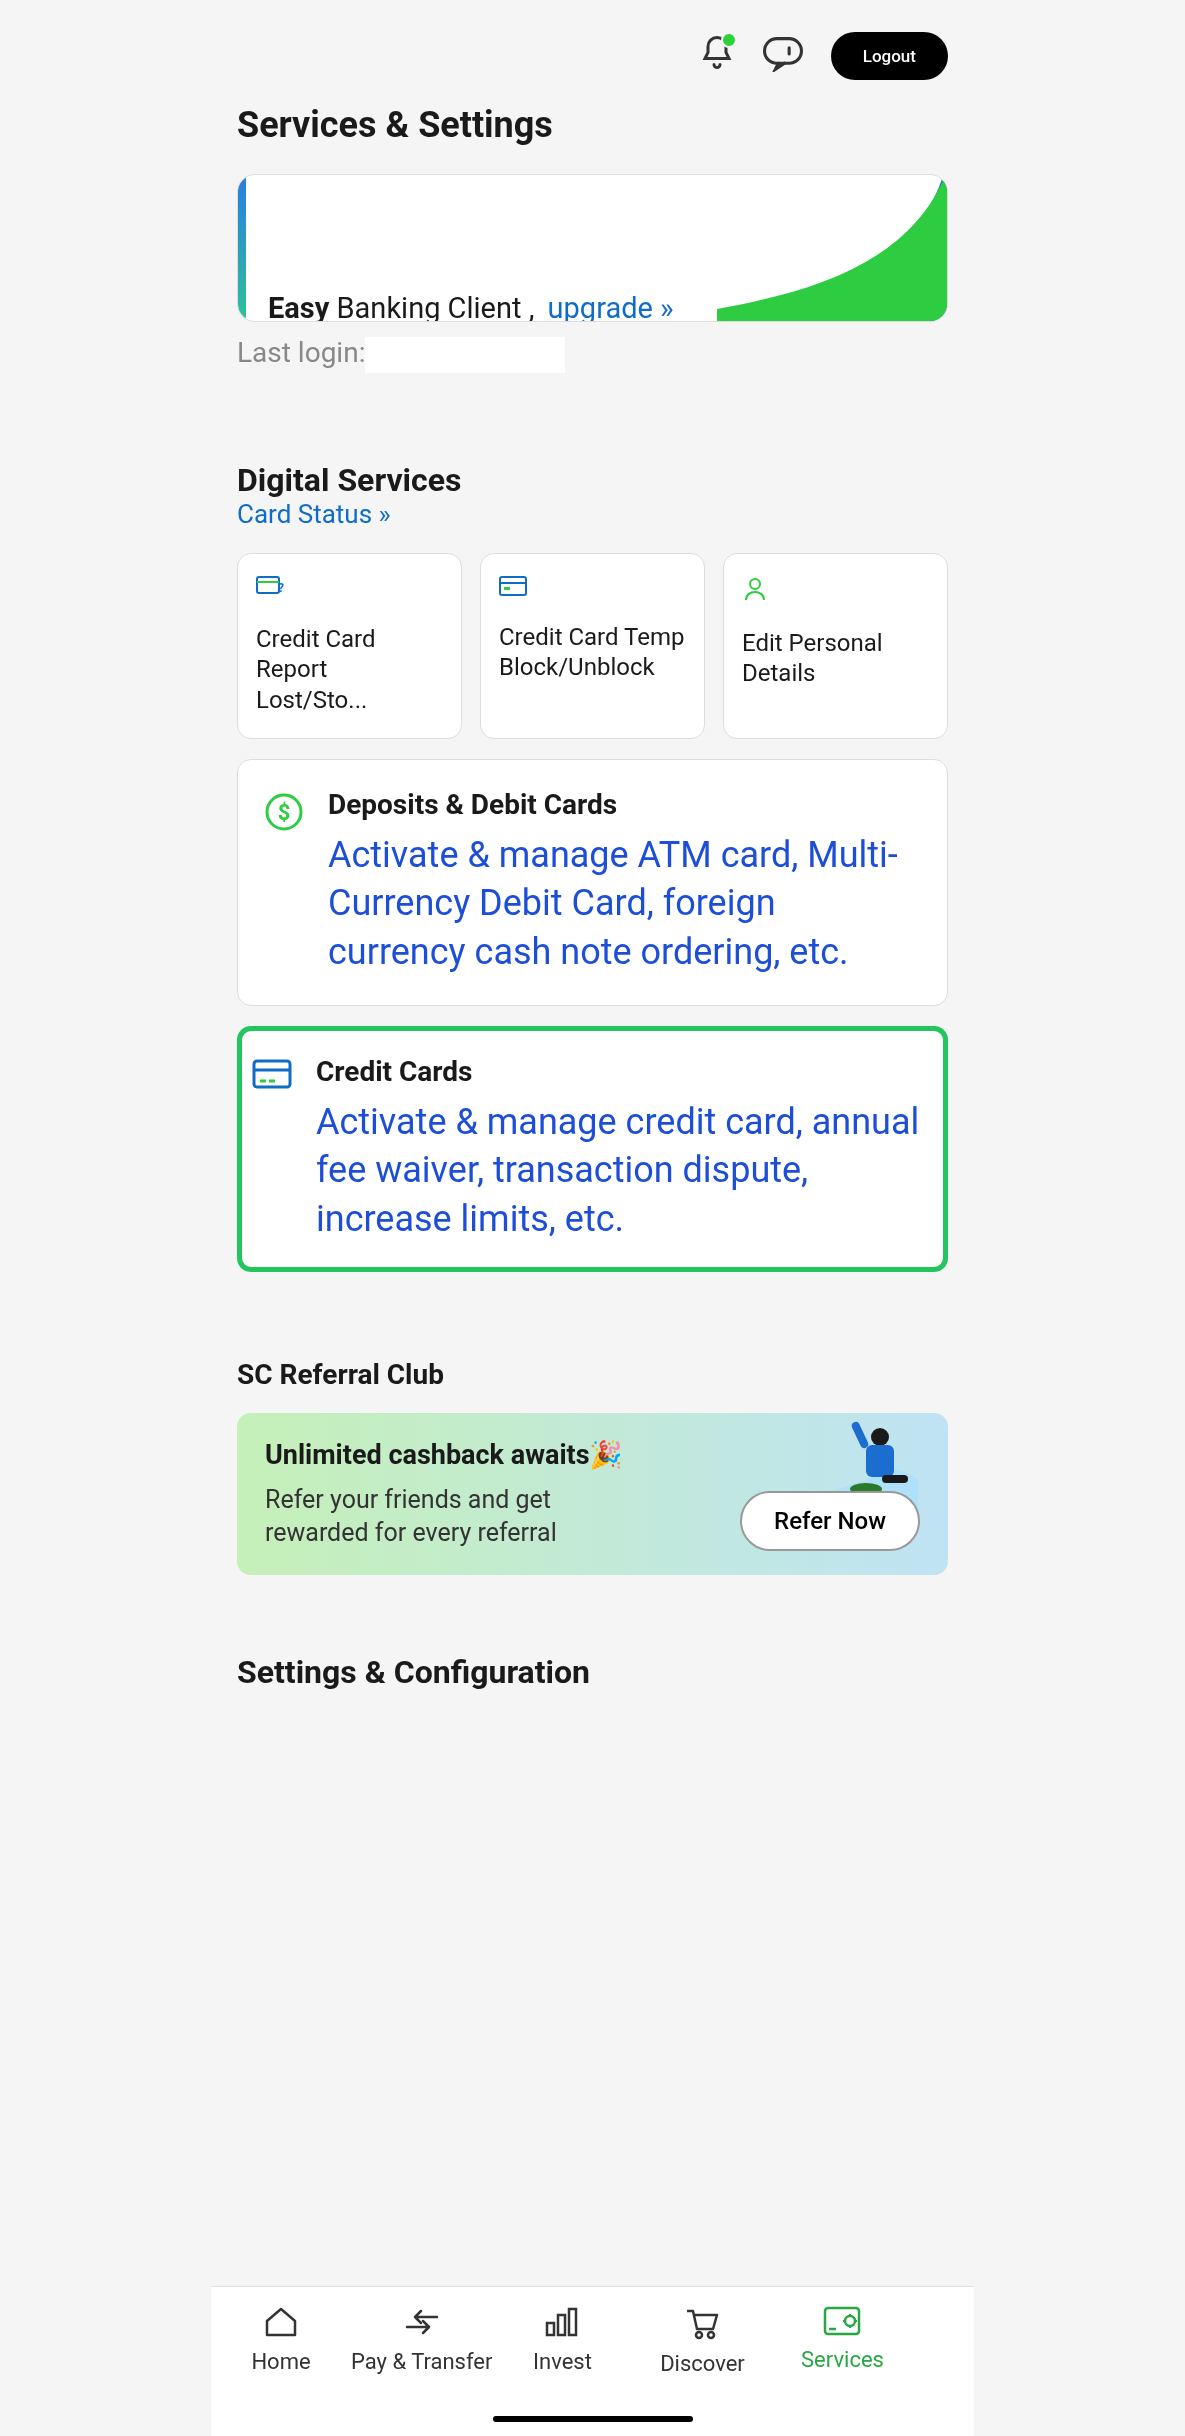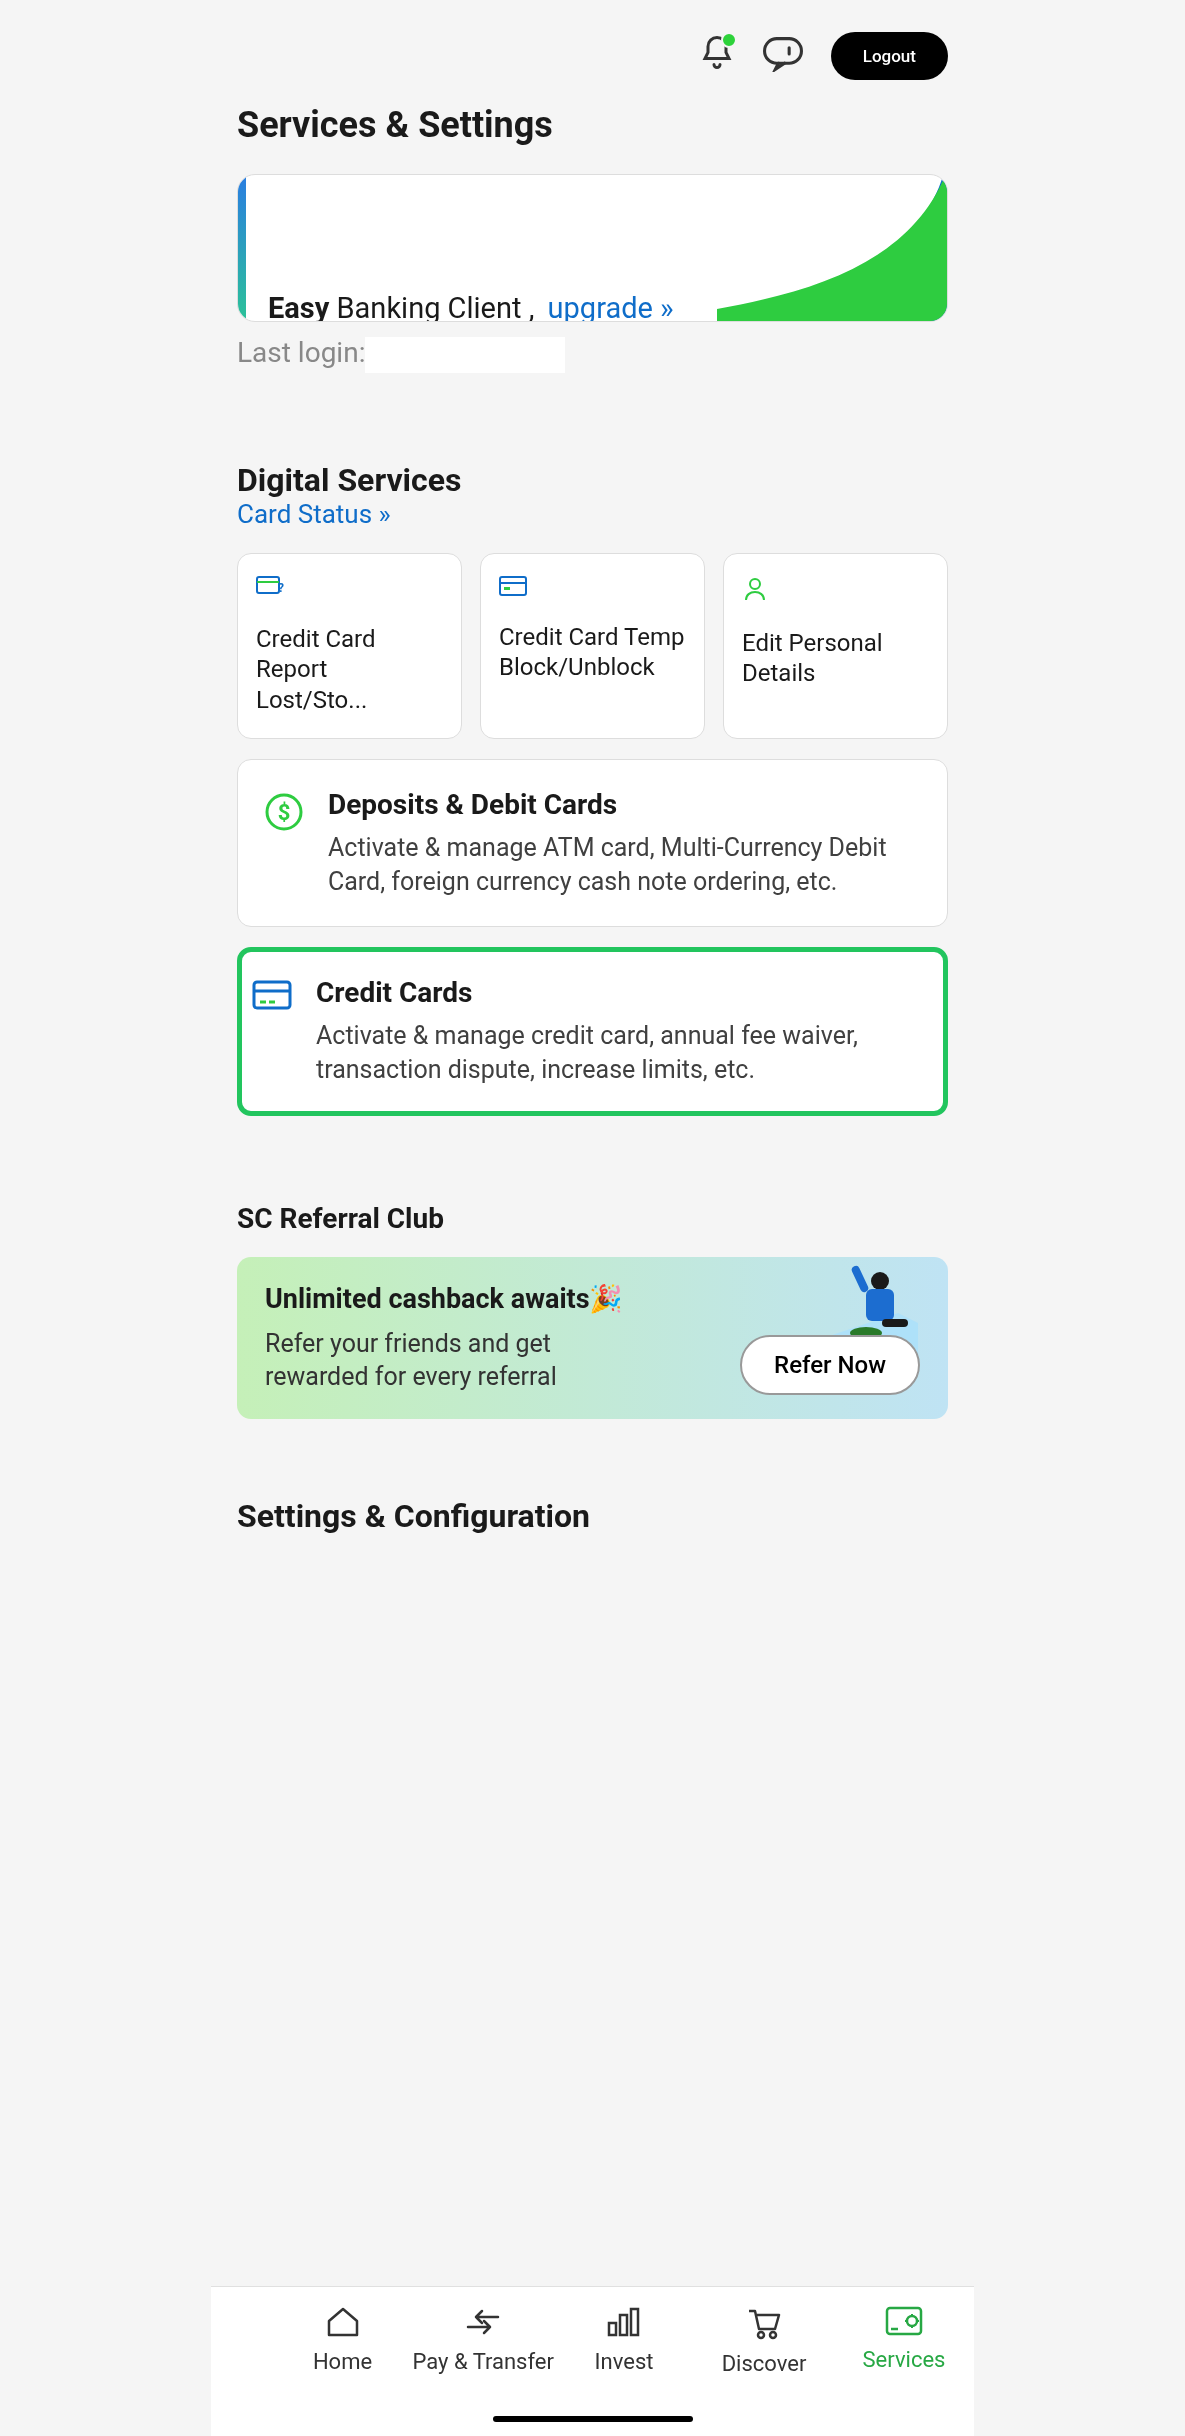--- a/index.html
+++ b/index.html
@@ -23,29 +23,29 @@
 .section-title { font-size: 32px; font-weight: 700; color: #1a1a1a; }
 .section-link { color: #0f6dc9; font-size: 26px; cursor: pointer; }
 .tiles-row { display: flex; gap: 18px; margin-bottom: 20px; }
 .tile { flex: 1; background: #fff; border: 1px solid #ddd; border-radius: 14px; padding: 22px 18px; cursor: pointer; min-height: 150px; }
 .tile-icon { margin-bottom: 22px; }
 .tile-label { font-size: 24px; line-height: 1.28; color: #1a1a1a; }
 .big-card { background: #fff; border: 1px solid #ddd; border-radius: 14px; padding: 28px 26px; display: flex; gap: 24px; margin-top: 20px; cursor: pointer; }
 .big-card.active { border: 5px solid #22c55e; padding: 24px 10px; }
 .big-card-icon { flex-shrink: 0; margin-top: 4px; }
 .big-card-title { font-size: 28px; font-weight: 700; color: #1a1a1a; margin-bottom: 10px; }
-.big-card-desc { font-size: 25px; line-height: 1.35; color: #404040; }
+.big-card-desc { font-size: 36px; line-height: 1.35; color: #1d4ed8; }
 .referral-title { font-size: 28px; font-weight: 700; color: #1a1a1a; margin: 86px 0 22px; }
 .referral-banner { border-radius: 14px; background: linear-gradient(90deg,#c5f0b8 0%, #bfe3f4 100%); padding: 26px 28px; position: relative; overflow: hidden; min-height: 160px; }
 .referral-head { font-size: 27px; font-weight: 700; color: #1a1a1a; display: flex; align-items: center; }
 .referral-sub { font-size: 25px; color: #333; margin-top: 12px; max-width: 340px; line-height: 1.32; }
 .refer-btn { position: absolute; right: 28px; bottom: 24px; background: #fff; border: 2px solid #999; border-radius: 30px; padding: 14px 32px; font-size: 24px; font-weight: 500; cursor: pointer; }
 .referral-figure { position: absolute; right: 30px; top: 6px; }
 .settings-title { font-size: 32px; font-weight: 700; color: #1a1a1a; margin-top: 78px; }
-.bottom-nav { background: #fff; border-top: 1px solid #e0e0e0; display: flex; justify-content: flex-end; padding: 18px 0 60px; }
+.bottom-nav { background: #fff; border-top: 1px solid #e0e0e0; display: flex; justify-content: flex-start; padding: 18px 0 60px; }
 .nav-item { display: flex; flex-direction: column; align-items: center; gap: 10px; cursor: pointer; min-width: 140px; }
 .nav-label { font-size: 22px; color: #333; }
 .nav-item.active .nav-label { color: #27a844; }
 .home-indicator { position: absolute; bottom: 14px; left: 50%; transform: translateX(-50%); width: 200px; height: 6px; background: #000; border-radius: 3px; }
 </style>
 </head>
 <body>
 
 <div class="phone-frame">
   <div class="content">

